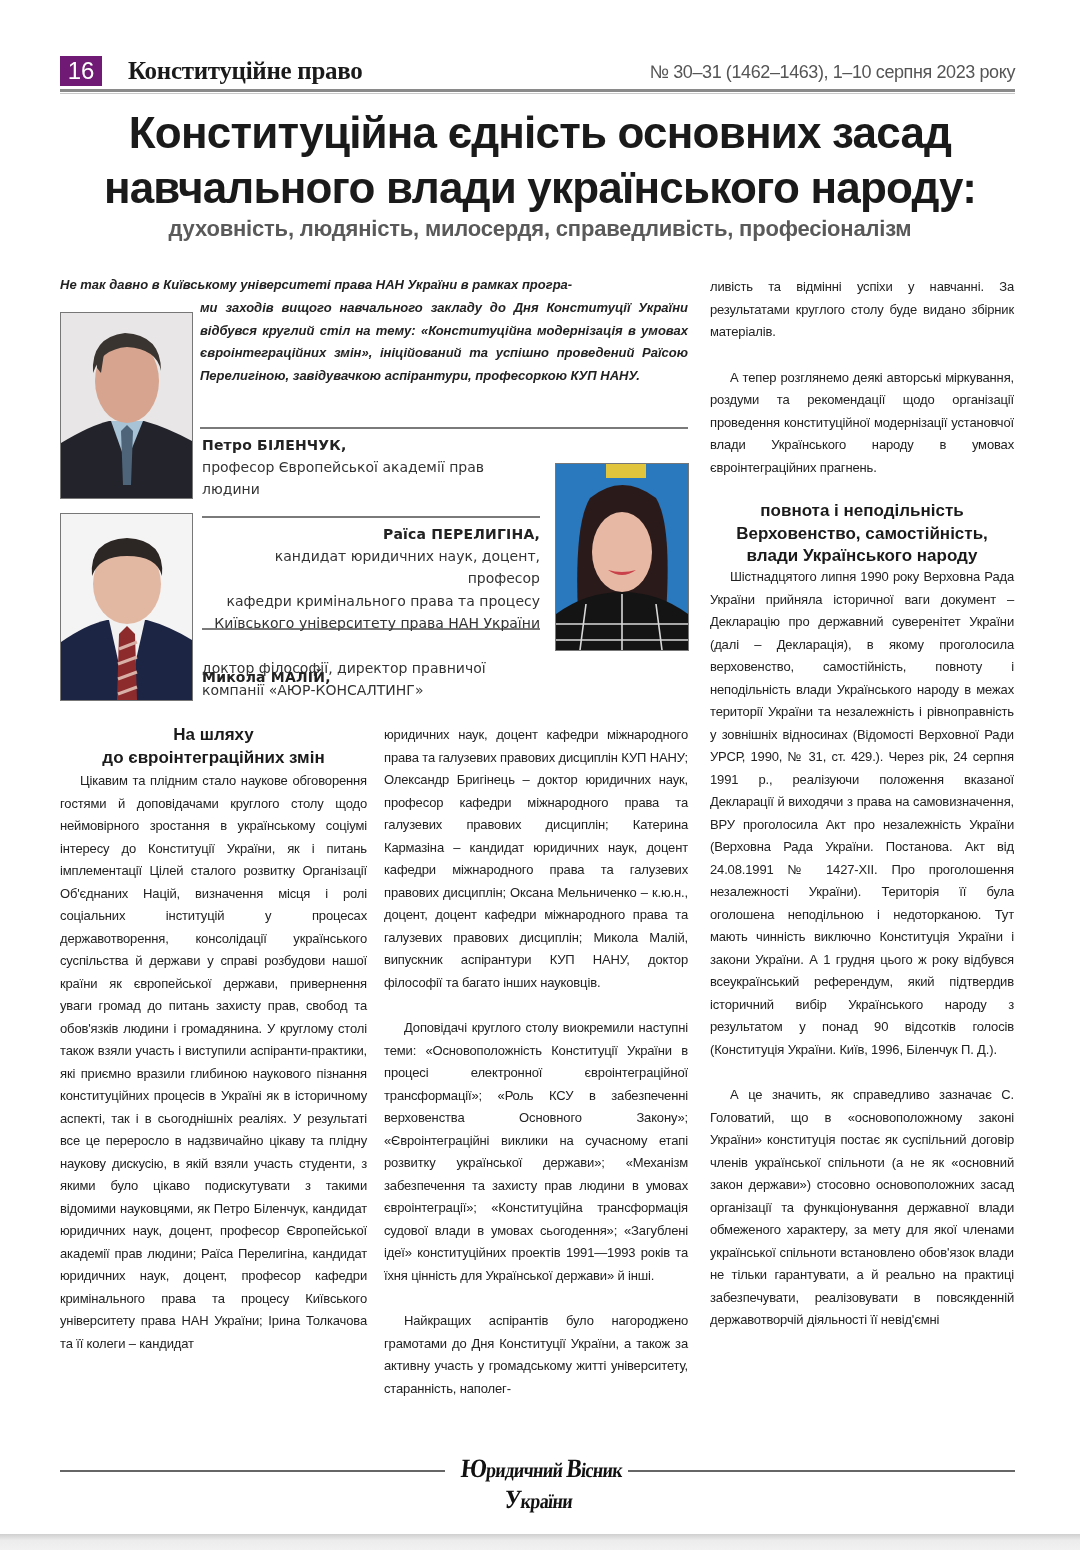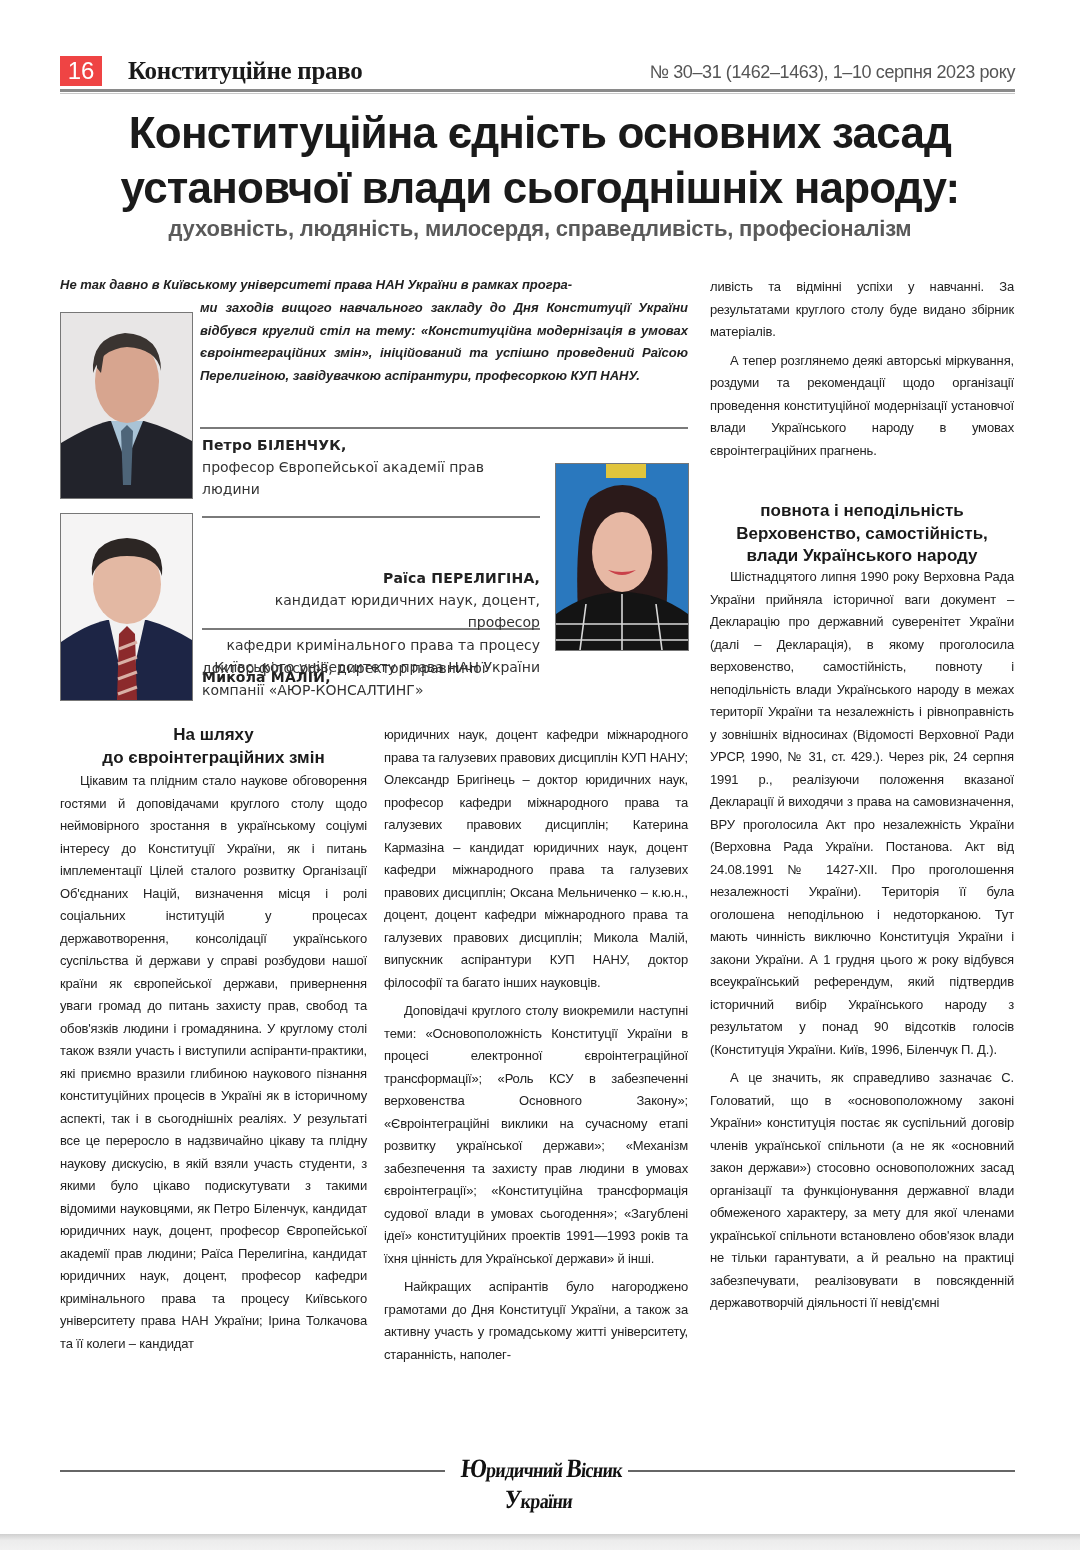--- a/index.html
+++ b/index.html
@@ -6,21 +6,21 @@
   body {
     width: 1080px; height: 1550px; background: #ffffff; position: relative; overflow: hidden;
     font-family: "Liberation Sans", sans-serif; color: #1f1f1f;
   }
   .page { position: absolute; left: 0; top: 0; width: 1080px; height: 1534px; background: #fff; }
   .page-bottom-shadow { position: absolute; left: 0; top: 1534px; width: 1080px; height: 16px;
     background: linear-gradient(#cfcfcf, #ececec 40%, #f1f1f1); }
 
   
   .hdr { position: absolute; left: 60px; top: 54px; width: 955px; height: 36px; }
-  .pg-num { position: absolute; left: 0; top: 2px; width: 42px; height: 30px; background: #ef4444;
+  .pg-num { position: absolute; left: 0; top: 2px; width: 42px; height: 30px; background: #701a75;
     color: #fff; font-size: 24px; line-height: 30px; text-align: center; font-family: "Liberation Sans", sans-serif; }
   .section { position: absolute; left: 68px; top: 2px; font-family: "Liberation Serif", serif; font-weight: bold;
     font-size: 25px; line-height: 30px; color: #1a1a1a; letter-spacing: -0.3px; }
   .issue { position: absolute; right: 0; top: 6px; font-size: 18px; line-height: 24px; color: #555; letter-spacing: -0.4px; }
   .hdr-rule { position: absolute; left: 60px; top: 89px; width: 955px; height: 3px; background: #8a8a8a; }
   .hdr-rule2 { position: absolute; left: 60px; top: 93px; width: 955px; height: 1px; background: #c8c8c8; }
 
   
   .title { position: absolute; left: 40px; width: 1000px; text-align: center; font-weight: bold;
     font-size: 44px; line-height: 54px; color: #1a1a1a; letter-spacing: -0.8px; }
@@ -38,32 +38,32 @@
   .photo svg { display: block; width: 100%; height: 100%; }
   .photo.p1 { left: 60px; top: 312px; width: 131px; height: 185px; }
   .photo.p2 { left: 60px; top: 513px; width: 131px; height: 186px; }
   .photo.p3 { left: 555px; top: 463px; width: 132px; height: 186px; }
 
   .rule { position: absolute; height: 2px; background: #7a7a7a; }
 
   .author-name { position: absolute; font-weight: bold; font-size: 14px; line-height: 22px; color: #222;
     font-family: "DejaVu Sans", sans-serif; letter-spacing: 0.2px; }
   .author-role { position: absolute; font-size: 14px; line-height: 22.3px; color: #333; font-family: "DejaVu Sans", sans-serif; }
-  .right-al { text-align: right; margin-top: 44px; }
+  .right-al { text-align: right; }
 
   
   .col { position: absolute; font-size: 13px; line-height: 22.5px; color: #222; text-align: justify;
     hyphens: manual; letter-spacing: -0.15px; }
   .col p { margin: 0; text-indent: 20px; }
   .col p.noind { text-indent: 0; }
   .col.c1 { left: 60px; top: 770px; width: 307px; }
   .col.c2 { left: 384px; top: 724px; width: 304px; }
   .col.c3a { left: 710px; top: 276px; width: 304px; }
   .col.c3b { left: 710px; top: 566px; width: 304px; }
-  .col p + p { margin-top: 6px; }
+  .col p + p { margin-top: 23px; }
 
   .sub-h { position: absolute; font-weight: bold; font-size: 17px; line-height: 22.5px; text-align: center; color: #1a1a1a; }
   .sub-h.h1 { left: 60px; top: 724px; width: 307px; }
   .sub-h.h2 { left: 710px; top: 500px; width: 304px; }
 
   
   .foot-rule { position: absolute; top: 1470px; height: 2px; background: #666; }
   .foot-logo { position: absolute; left: 440px; top: 1458px; width: 200px; text-align: center;
     font-family: "Liberation Serif", serif; font-weight: bold; font-size: 18px; line-height: 26px; color: #111;
     transform: skewX(-6deg) scaleY(1.15); letter-spacing: -0.6px; }
@@ -76,21 +76,21 @@
 
   <div class="hdr">
     <div class="pg-num">16</div>
     <div class="section">Конституційне право</div>
     <div class="issue">№ 30–31 (1462–1463), 1–10 серпня 2023 року</div>
   </div>
   <div class="hdr-rule"></div>
   <div class="hdr-rule2"></div>
 
   <div class="title l1">Конституційна єдність основних засад</div>
-  <div class="title l2">установчої влади сьогоднішніх народу:</div>
+  <div class="title l2">навчального влади українського народу:</div>
   <div class="subtitle">духовність, людяність, милосердя, справедливість, професіоналізм</div>
 
   <div class="lead first">Не так давно в Київському університеті права НАН України в рамках програ-</div>
   <div class="lead rest">ми заходів вищого навчального закладу до Дня Конституції України відбувся круглий стіл на тему: «Конституційна модернізація в умовах євроінтеграційних змін», ініційований та успішно проведений Раїсою Перелигіною, завідувачкою аспірантури, професоркою КУП НАНУ.</div>
 
   <div class="photo p1">
     <svg viewBox="0 0 131 185" preserveAspectRatio="none">
       <rect width="131" height="185" fill="#e8e6e6"></rect>
       <path d="M0 185 L0 130 Q30 112 48 108 L83 108 Q105 114 131 128 L131 185 Z" fill="#22232b"></path>
       <path d="M50 108 L65 150 L82 108 Z" fill="#a9c3d6"></path>

